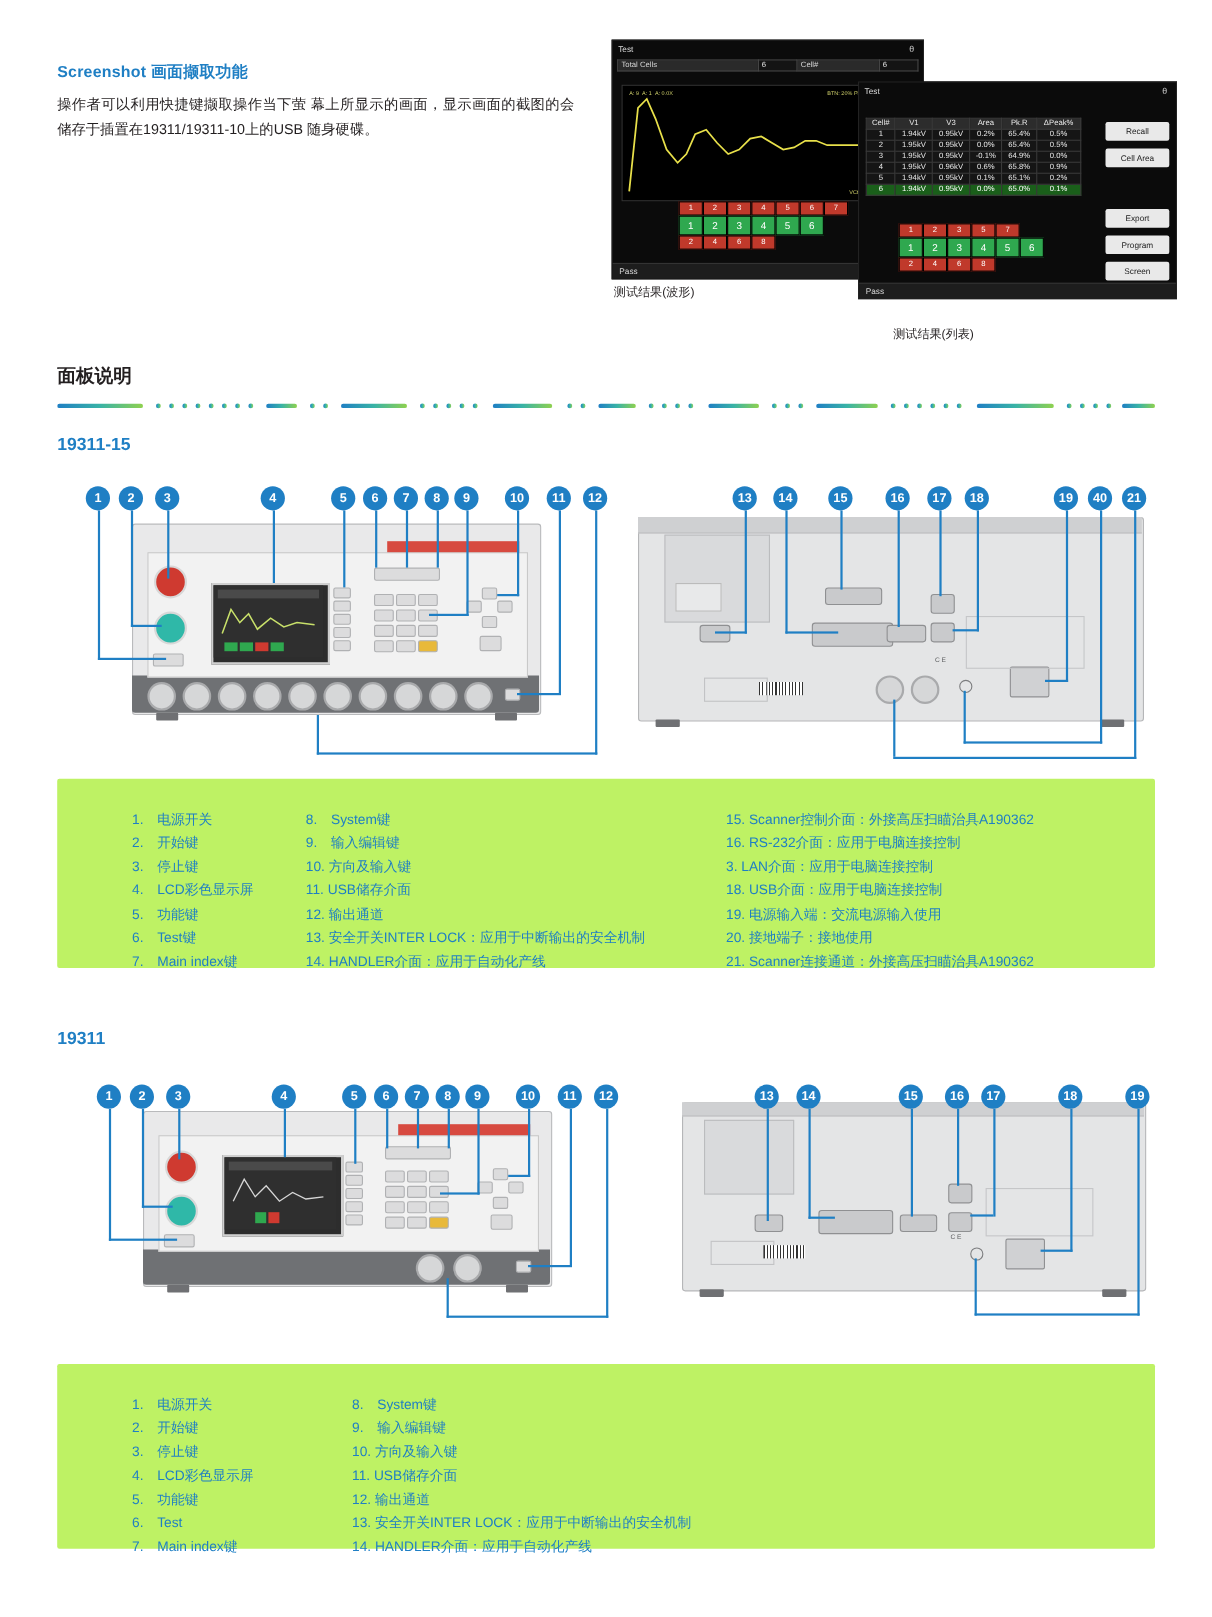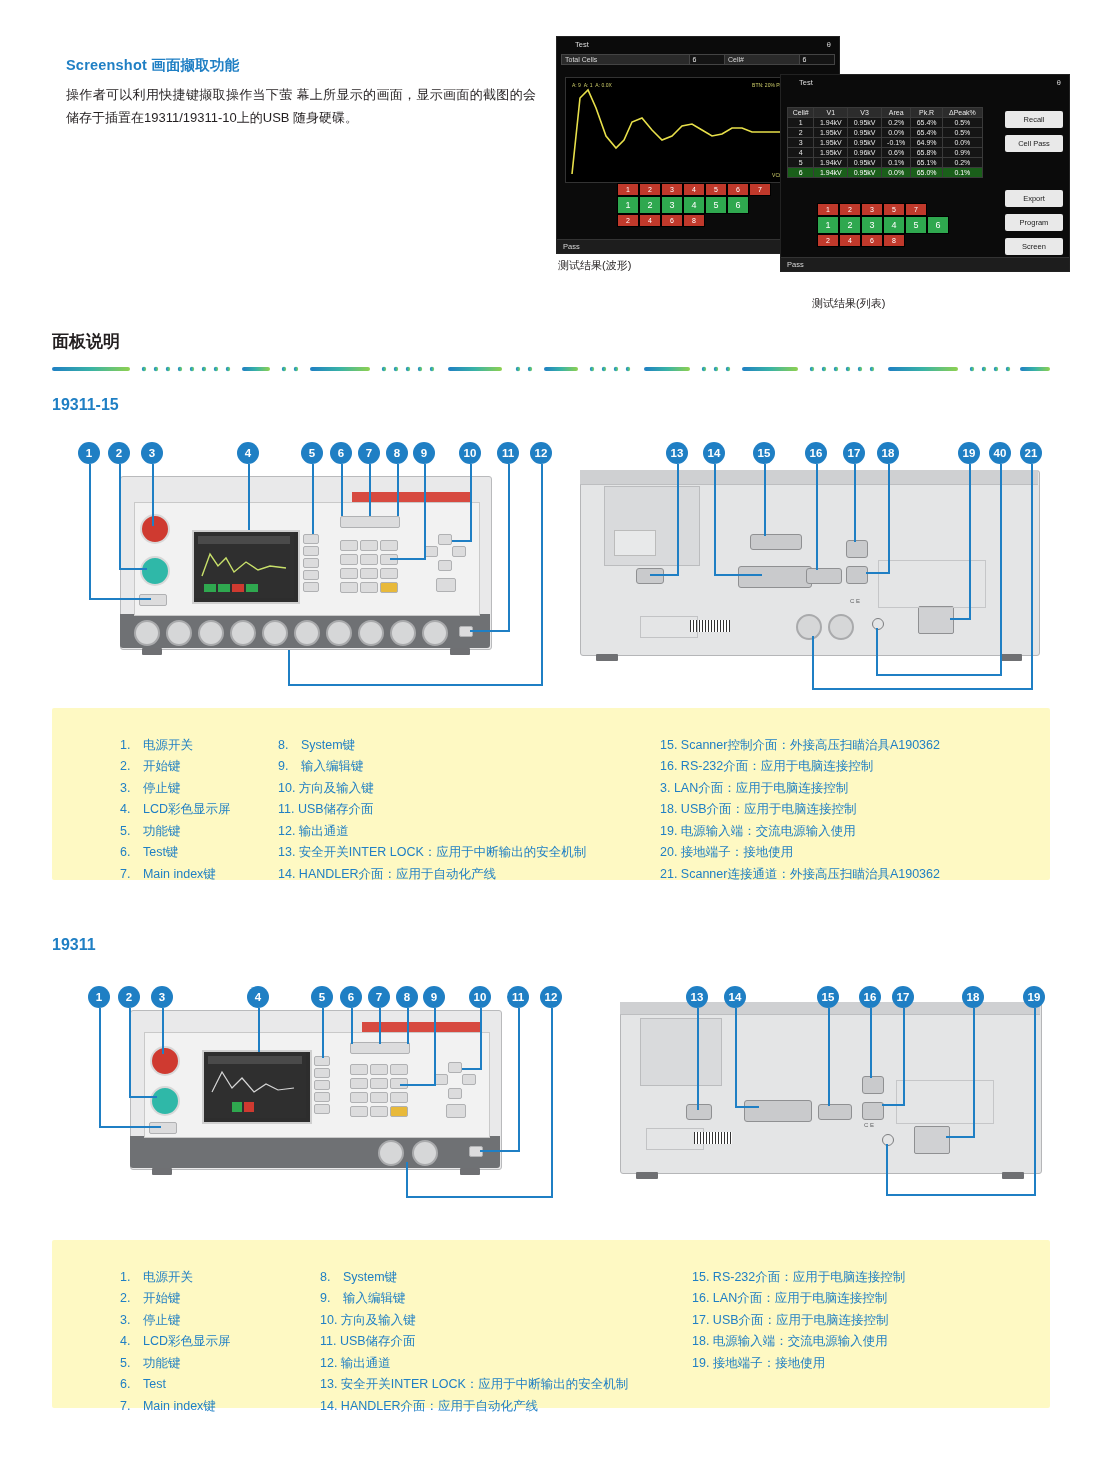--- a/index.html
+++ b/index.html
@@ -4,28 +4,28 @@
 <style>
   html,body{margin:0;padding:0;}
   body{
     width:1102px;height:1470px;background:#ffffff;
     font-family:"Liberation Sans","DejaVu Sans",sans-serif;
     color:#231f20;position:relative;overflow:hidden;
   }
   .page{position:relative;width:1102px;height:1470px;}
 
   
-  .topcol{position:absolute;left:66px;top:56px;width:470px;}
+  .topcol{position:absolute;left:52px;top:56px;width:470px;}
   .sec-h{color:#1f7fc4;font-size:14.5px;font-weight:bold;margin:0 0 8px 0;letter-spacing:.2px;}
   .sec-p{font-size:13px;line-height:23px;color:#231f20;margin:0 0 20px 0;text-align:justify;}
 
   
   .shotA{position:absolute;left:556px;top:36px;width:282px;height:216px;background:#0b0b0b;border:1px solid #222;}
   .shotB{position:absolute;left:780px;top:74px;width:288px;height:196px;background:#0b0b0b;border:1px solid #222;}
-  .shot-title{color:#dcdcdc;font-size:7.5px;padding:3px 18px;}
+  .shot-title{color:#dcdcdc;font-size:7.5px;padding:3px 5px;}
   .theta{position:absolute;right:8px;top:3px;color:#cfcfcf;font-size:8px;}
   .cap{position:absolute;font-size:11px;color:#231f20;}
   .capA{left:558px;top:258px;}
   .capB{left:812px;top:296px;}
 
   .tbl-mini{width:calc(100% - 8px);margin:2px 4px;border-collapse:collapse;}
   .tbl-mini td{border:1px solid #444;color:#e8e8e8;font-size:7px;padding:1px 3px;background:#141414;}
   .tbl-mini td.hd{background:#2a2a2a;color:#d8d8d8;}
 
   .wave{position:absolute;left:8px;top:40px;width:266px;height:104px;background:#000;border:1px solid #333;}
@@ -46,21 +46,21 @@
 
   
   .panel-h{position:absolute;left:52px;top:330px;font-size:17px;font-weight:bold;color:#231f20;}
   .dots{position:absolute;left:52px;top:364px;width:998px;height:10px;}
 
   
   .model-h{position:absolute;font-size:16px;color:#1f7fc4;font-weight:bold;}
   .m1h{left:52px;top:396px;}
   .m2h{left:52px;top:936px;}
 
-  .legend{position:absolute;background:#fef9c3;border-radius:2px;}
+  .legend{position:absolute;background:#bef264;border-radius:2px;}
   .lg1{left:52px;top:708px;width:998px;height:172px;}
   .lg2{left:52px;top:1240px;width:998px;height:168px;}
   .lg-col{position:absolute;font-size:12.5px;line-height:21.5px;color:#1f7fc4;}
   .lg-col li{list-style:none;white-space:nowrap;}
   .callout{position:absolute;width:22px;height:22px;border-radius:50%;background:#1f7fc4;color:#fff;font-size:11.5px;
            text-align:center;line-height:22px;font-weight:bold;}
   .lead{position:absolute;background:#1f7fc4;}
 
   .unitfront{position:absolute;background:#e9e9ea;border:1px solid #b9babc;border-radius:3px;}
   .unitrear{position:absolute;background:#e4e5e6;border:1px solid #b5b6b8;border-radius:3px;}
@@ -194,21 +194,21 @@
             <td>1.94kV</td>
             <td>0.95kV</td>
             <td>0.0%</td>
             <td>65.0%</td>
             <td>0.1%</td>
           </tr>
     </tbody>
       </table>
     <div class="sidebtns">
       <div>Recall</div>
-      <div>Cell Pass</div>
+      <div>Cell Area</div>
       <div style="height:16px;background:none;"></div>
       <div>Export</div>
       <div>Program</div>
       <div>Screen</div>
     </div>
     <div class="cellgrid" style="left:36px;bottom:24px;">
       <div class="cg-row">
           <span>1</span>
           <span>2</span>
           <span>3</span>
@@ -621,22 +621,15 @@
     </ol>
     <ol class="lg-col" style="left:228px;top:14px;">
       <li>8.　System键</li>
       <li>9.　输入编辑键</li>
       <li>10. 方向及输入键</li>
       <li>11. USB储存介面</li>
       <li>12. 输出通道</li>
       <li>13. 安全开关INTER LOCK：应用于中断输出的安全机制</li>
       <li>14. HANDLER介面：应用于自动化产线</li>
     </ol>
-    <ol class="lg-col" style="left:600px;top:14px;">
-      <li>15. RS-232介面：应用于电脑连接控制</li>
-      <li>16. LAN介面：应用于电脑连接控制</li>
-      <li>17. USB介面：应用于电脑连接控制</li>
-      <li>18. 电源输入端：交流电源输入使用</li>
-      <li>19. 接地端子：接地使用</li>
-    </ol>
   </div>
 
 </div>
 
 </body></html>

